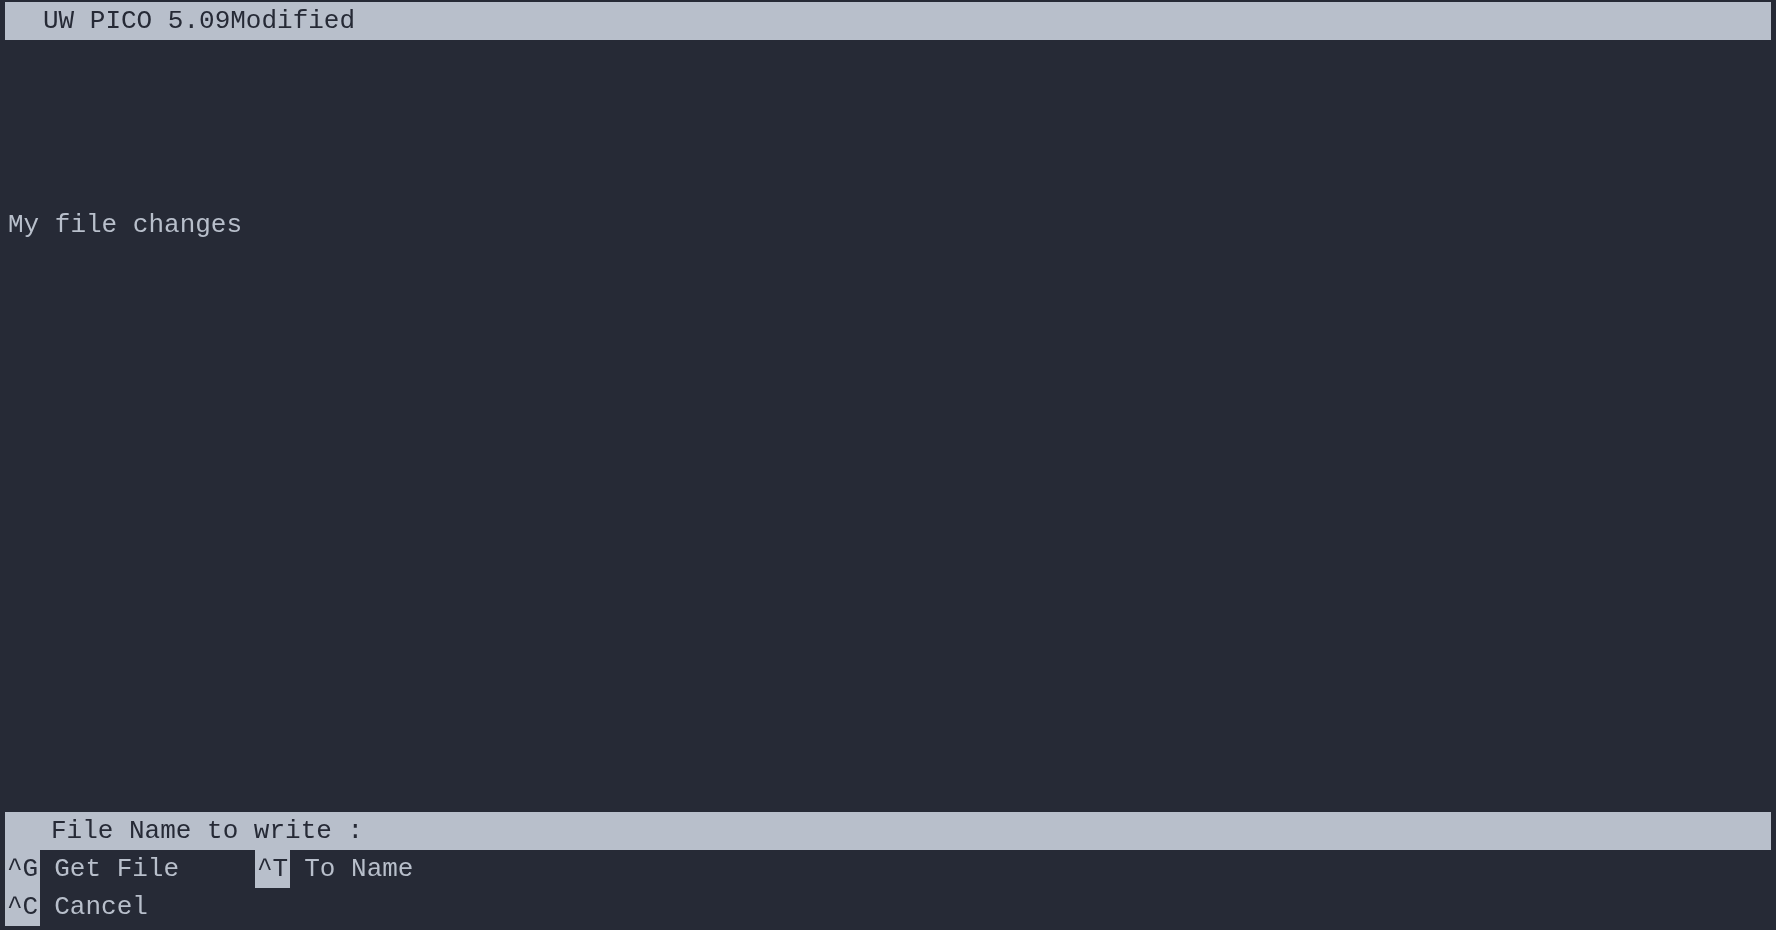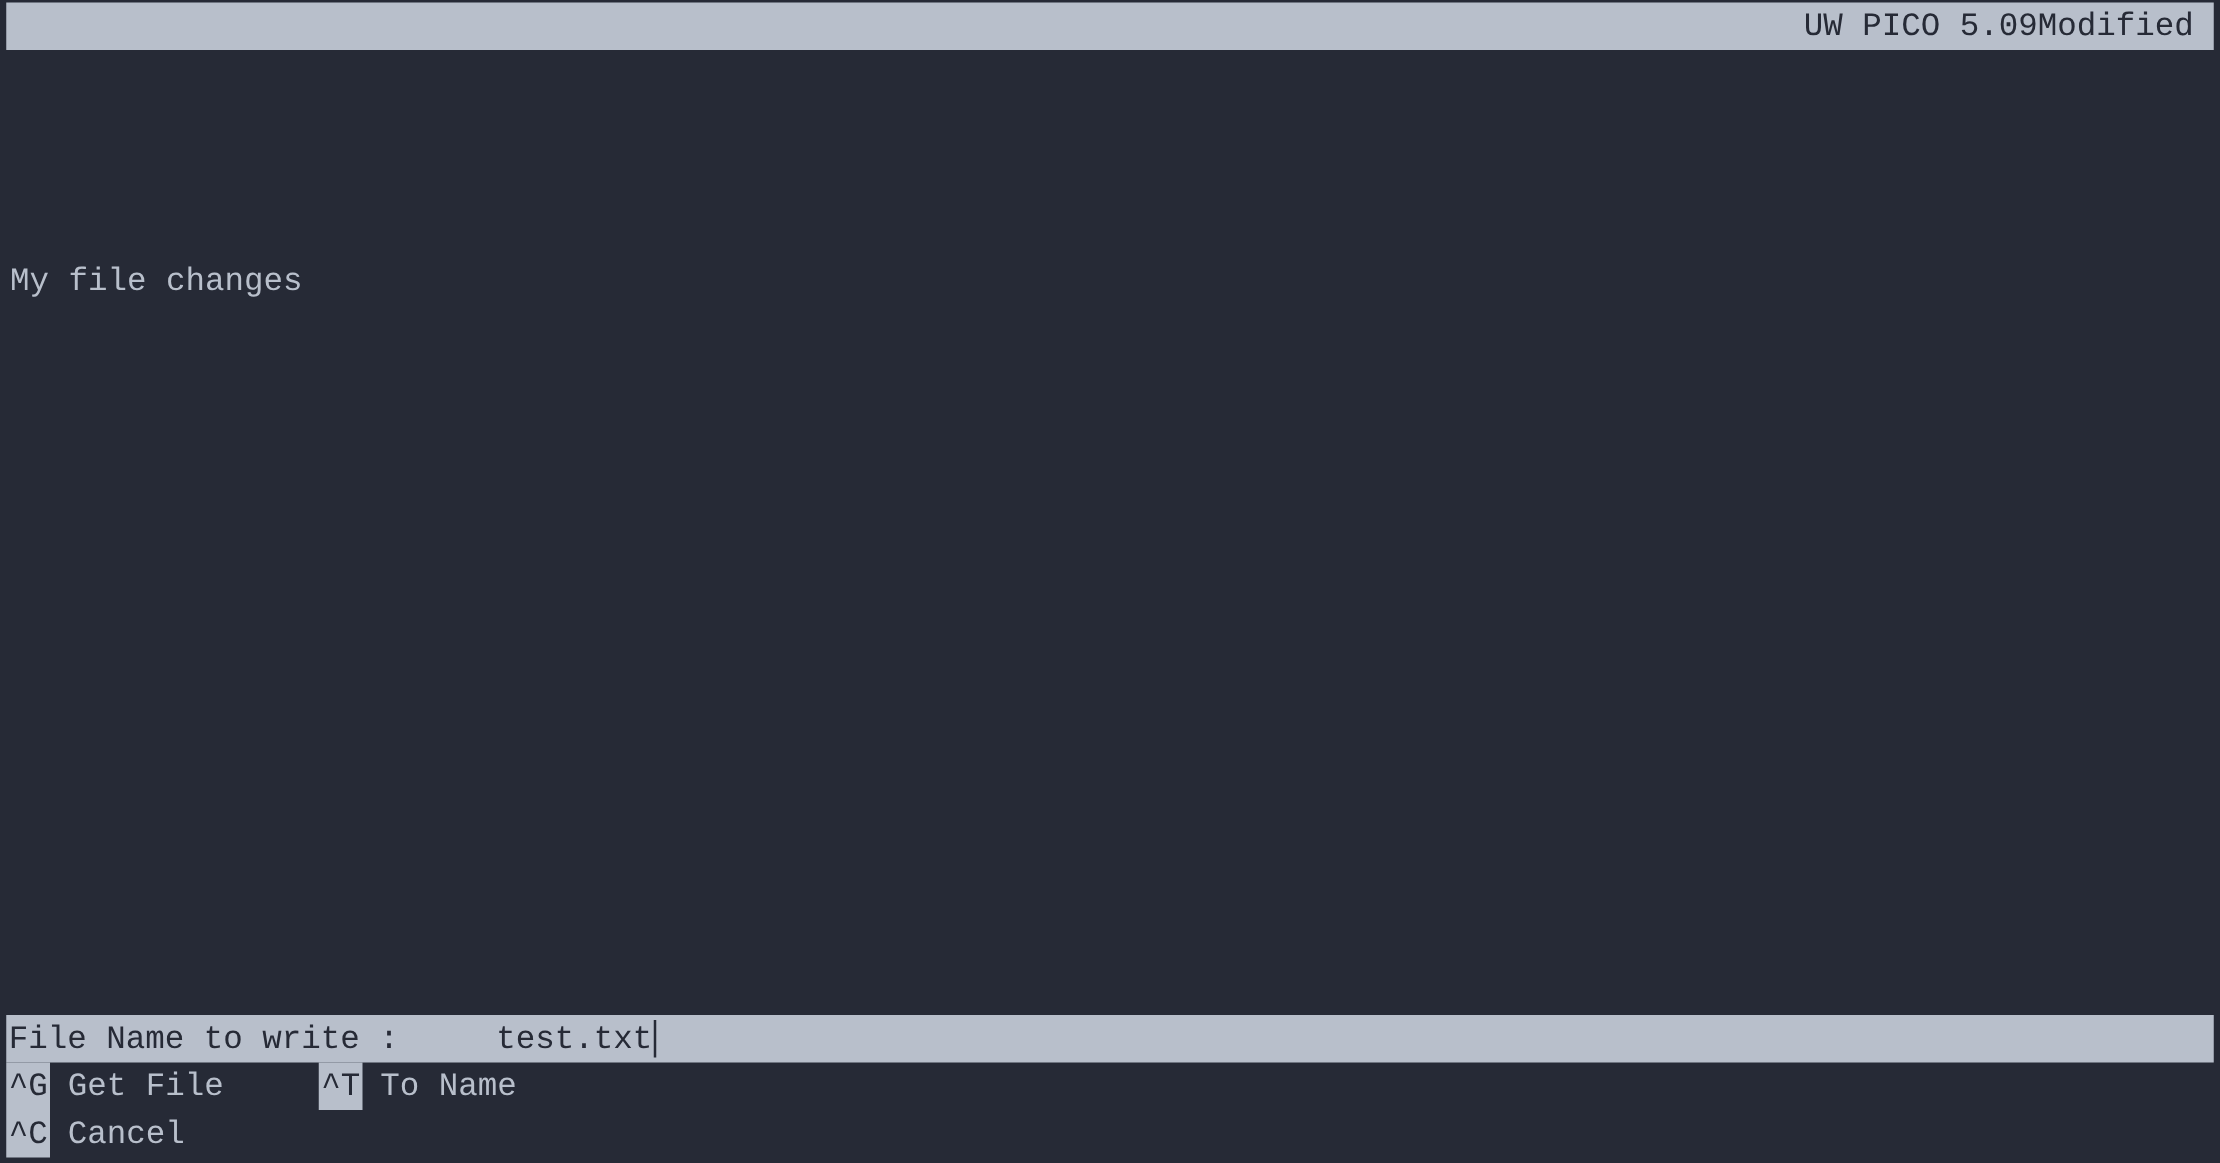--- a/index.html
+++ b/index.html
@@ -22,21 +22,20 @@
       background-color: #b8bfcb;
       color: #262a36;
       display: flex;
       align-items: center;
       padding: 0 8px;
       height: 38px;
       line-height: 38px;
       margin-left: 5px;
       margin-right: 5px;
       margin-top: 2px;
-      justify-content: flex-end;
     }
     .title-left {
       flex: 0 0 auto;
       padding-left: 30px;
     }
     .title-center {
       flex: 1 1 auto;
       text-align: center;
     }
     .title-right {
@@ -60,20 +59,21 @@
     .prompt-bar {
       background-color: #b8bfcb;
       color: #262a36;
       display: flex;
       align-items: center;
       height: 38px;
       line-height: 38px;
       margin-left: 5px;
       margin-right: 5px;
       white-space: pre;
+      padding-left: 44px;
     }
     .prompt-label {
       padding-left: 2px;
     }
     .prompt-input {
       flex: 0 0 auto;
       position: relative;
     }
     .cursor {
       display: inline-block;
@@ -118,23 +118,20 @@
   <span class="title-right">Modified</span>
 </div>
 
 <div class="editor-area">
   <div class="blank-line"></div>
   <div class="editor-line">My file changes</div>
 </div>
 
 <div class="prompt-bar">
   <span class="prompt-label">File Name to write : </span>
-  <span class="prompt-input">
-    <span>test.txt</span><span class="cursor"></span>
-  </span>
 </div>
 
 <div class="help-area">
   <div class="help-row">
     <div class="help-item col1">
       <span class="key-badge">^G</span>
       <span class="help-label">Get File</span>
     </div>
     <div class="help-item col2">
       <span class="key-badge">^T</span>

